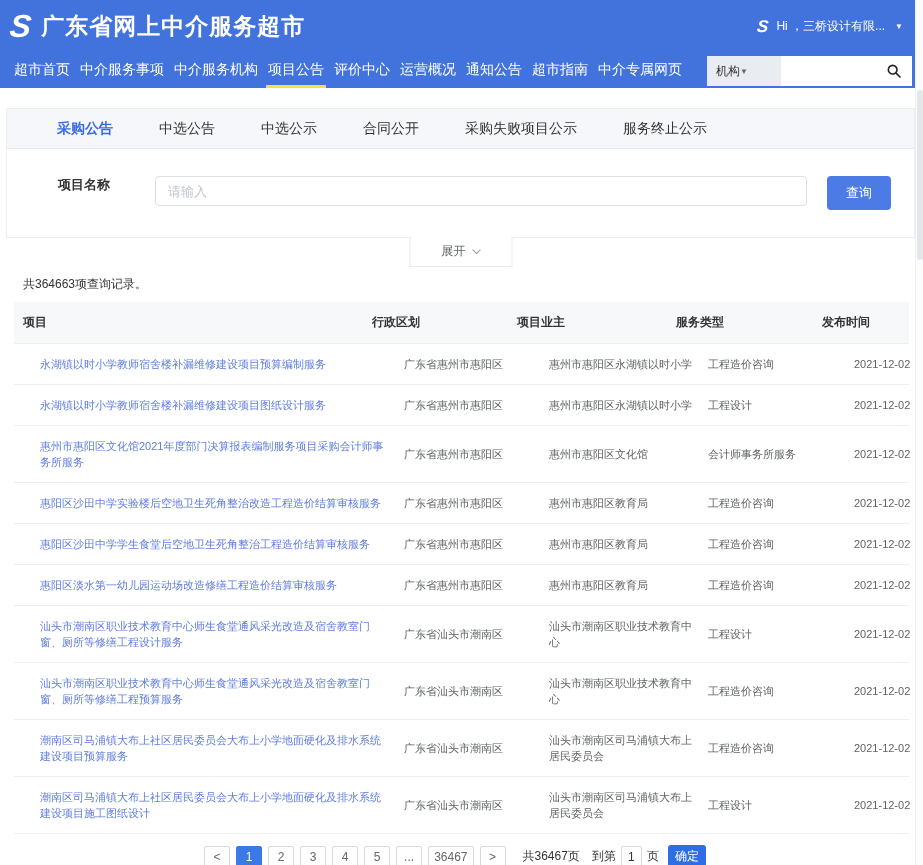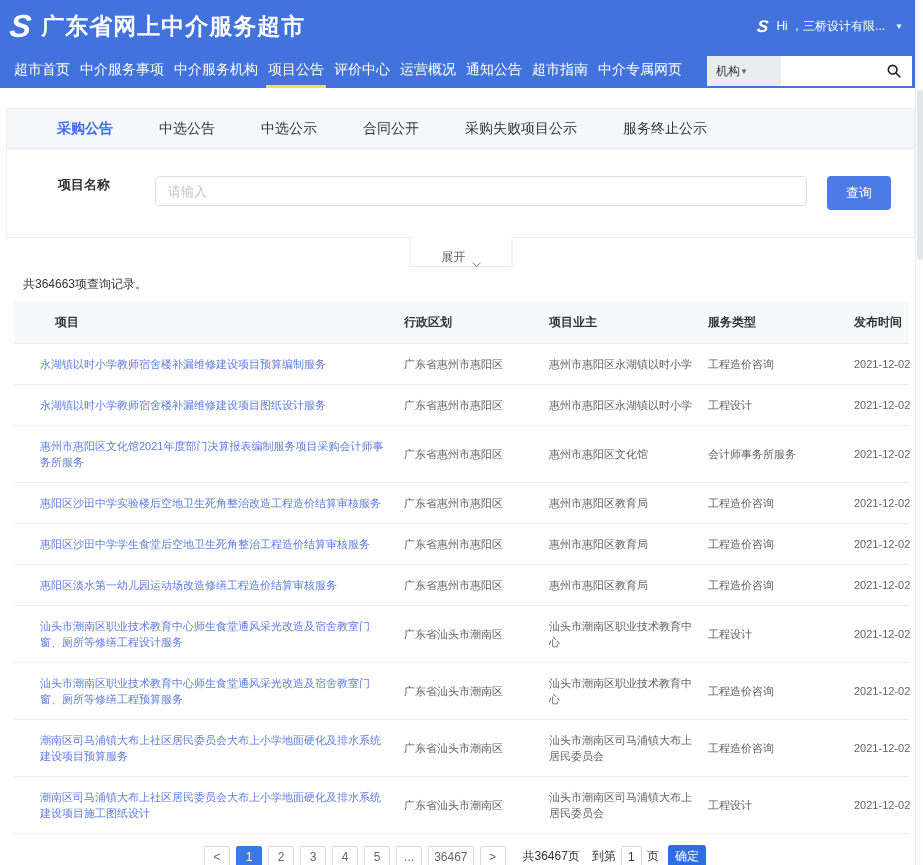--- a/index.html
+++ b/index.html
@@ -45,34 +45,34 @@
   .card-body { height:88px; }
   .form-row { display:flex; padding:27px 0 0 51px; }
   .form-label { width:97px; font-size:13px; color:#333; font-weight:600; }
   .form-input { width:652px; height:30px; border:1px solid #DCDFE6; border-radius:4px;
     padding:0 12px; font-size:13px; color:#000000; outline:none; }
   .form-input::placeholder { color:#C0C4CC; }
   .query-btn { margin-left:20px; width:64px; height:34px; background:#4D7BE5; color:#fff;
     border:none; border-radius:4px; font-size:13px; cursor:pointer; }
   .expand-tab { position:absolute; left:50%; transform:translateX(-50%); bottom:-30px;
     width:103px; height:30px; background:#fff; border:1px solid #E6E9EF; border-top:none;
-    display:flex; align-items:flex-end; justify-content:center; gap:8px; color:#606266;
+    display:flex; align-items:center; justify-content:center; gap:8px; color:#606266;
     font-size:12px; cursor:pointer; z-index:2;margin-top:12px; }
   .expand-tab::before { content:""; position:absolute; top:-1px; left:0; right:0; height:1px;
     background:#fff; }
   .chev { width:6px; height:6px; border-right:1px solid #999; border-bottom:1px solid #999;
     transform:rotate(45deg); margin-top:-3px; }
 
   
   .summary { margin:38px 0 9px 23px; font-size:12px; color:#333; }
 
   
   .table { margin-left:14px; width:895px; }
   .thead { display:flex; align-items:center; height:42px; background:#F7F8FA;
-    border-bottom:1px solid #EBEEF5; font-size:12px; font-weight:bold; color:#333; }
+    border-bottom:1px solid #EBEEF5; font-size:12px; font-weight:bold; color:#333;justify-content:flex-end; }
   .trow { display:flex; align-items:center; border-bottom:1px solid #EBEEF5;
     padding:12px 0; font-size:11px; color:#606266; line-height:16px; }
   .c1 { flex:0 0 390px; padding-left:26px; padding-right:14px; }
   .thead .c1 { padding-left:41px; }
   .c2 { flex:0 0 113px; padding-right:8px; }
   .c3 { flex:0 0 159px; padding-right:9px;margin-left:32px; }
   .c4 { flex:0 0 146px; padding-right:8px; }
   .c5 { flex:0 0 87px; }
   .proj-link { color:#5E7CE0; text-decoration:none; cursor:pointer; }
 

